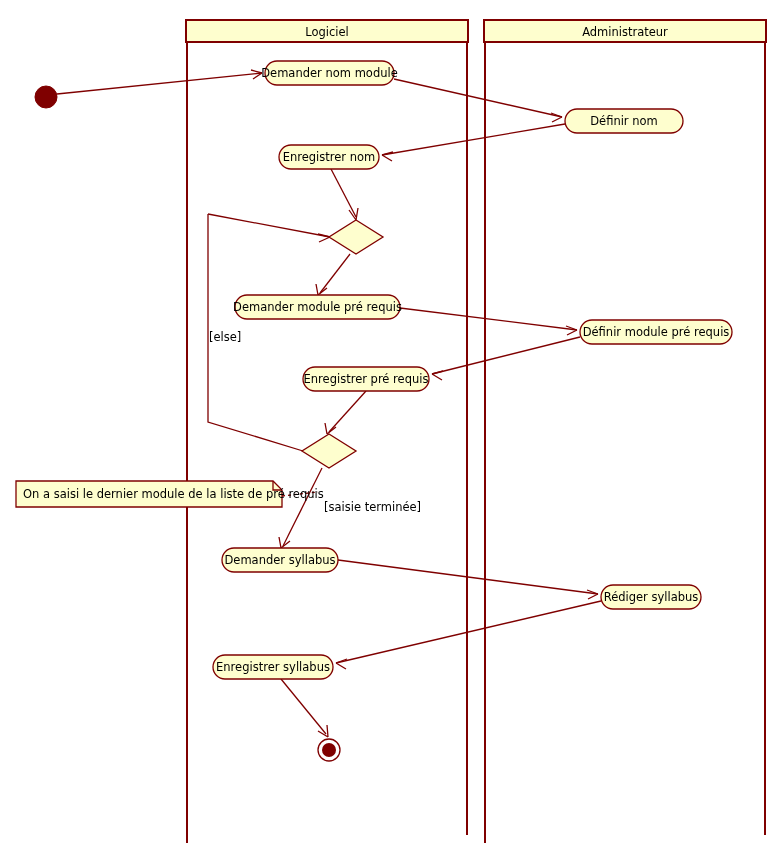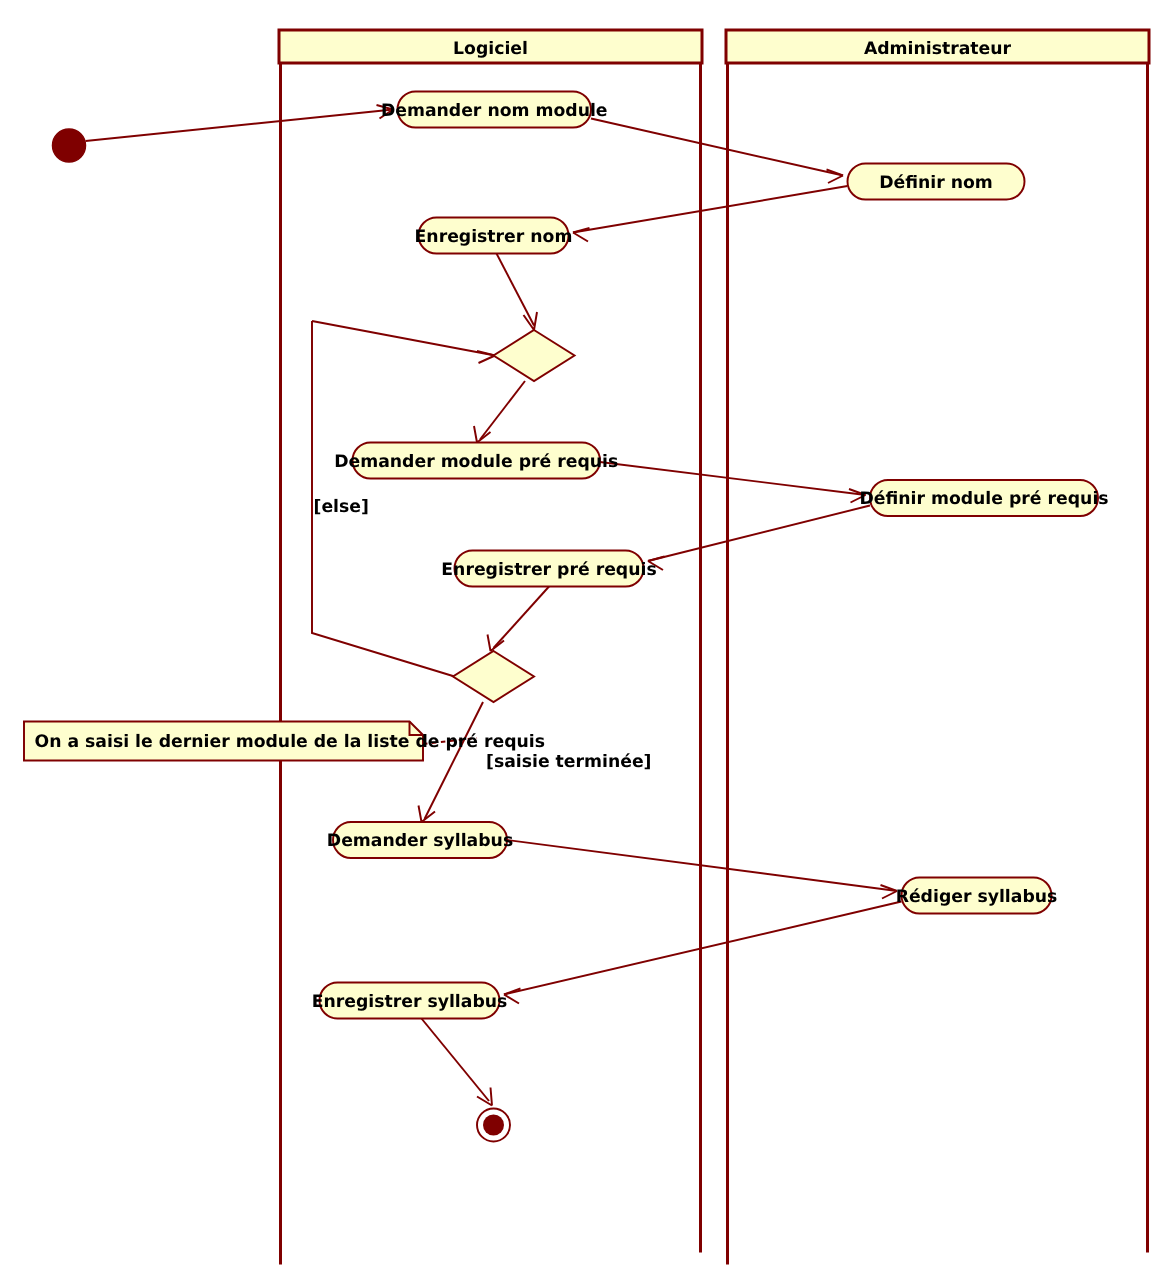--- a/index.html
+++ b/index.html
@@ -12,21 +12,20 @@
     height: 856px;
     position: relative;
     font-family: "DejaVu Sans", "Liberation Sans", sans-serif;
     overflow: hidden;
   }
   #diagram-root {
     position: absolute;
     left: 0; top: 0;
     width: 683px;
     height: 856px;
-    font-weight: bold;
   }
   svg#uml-canvas {
     position: absolute;
     left: 0; top: 0;
     width: 780px;
     height: 856px;
     display: block;
   }
   .lane-title-text {
     font-family: "DejaVu Sans", "Liberation Sans", sans-serif;

